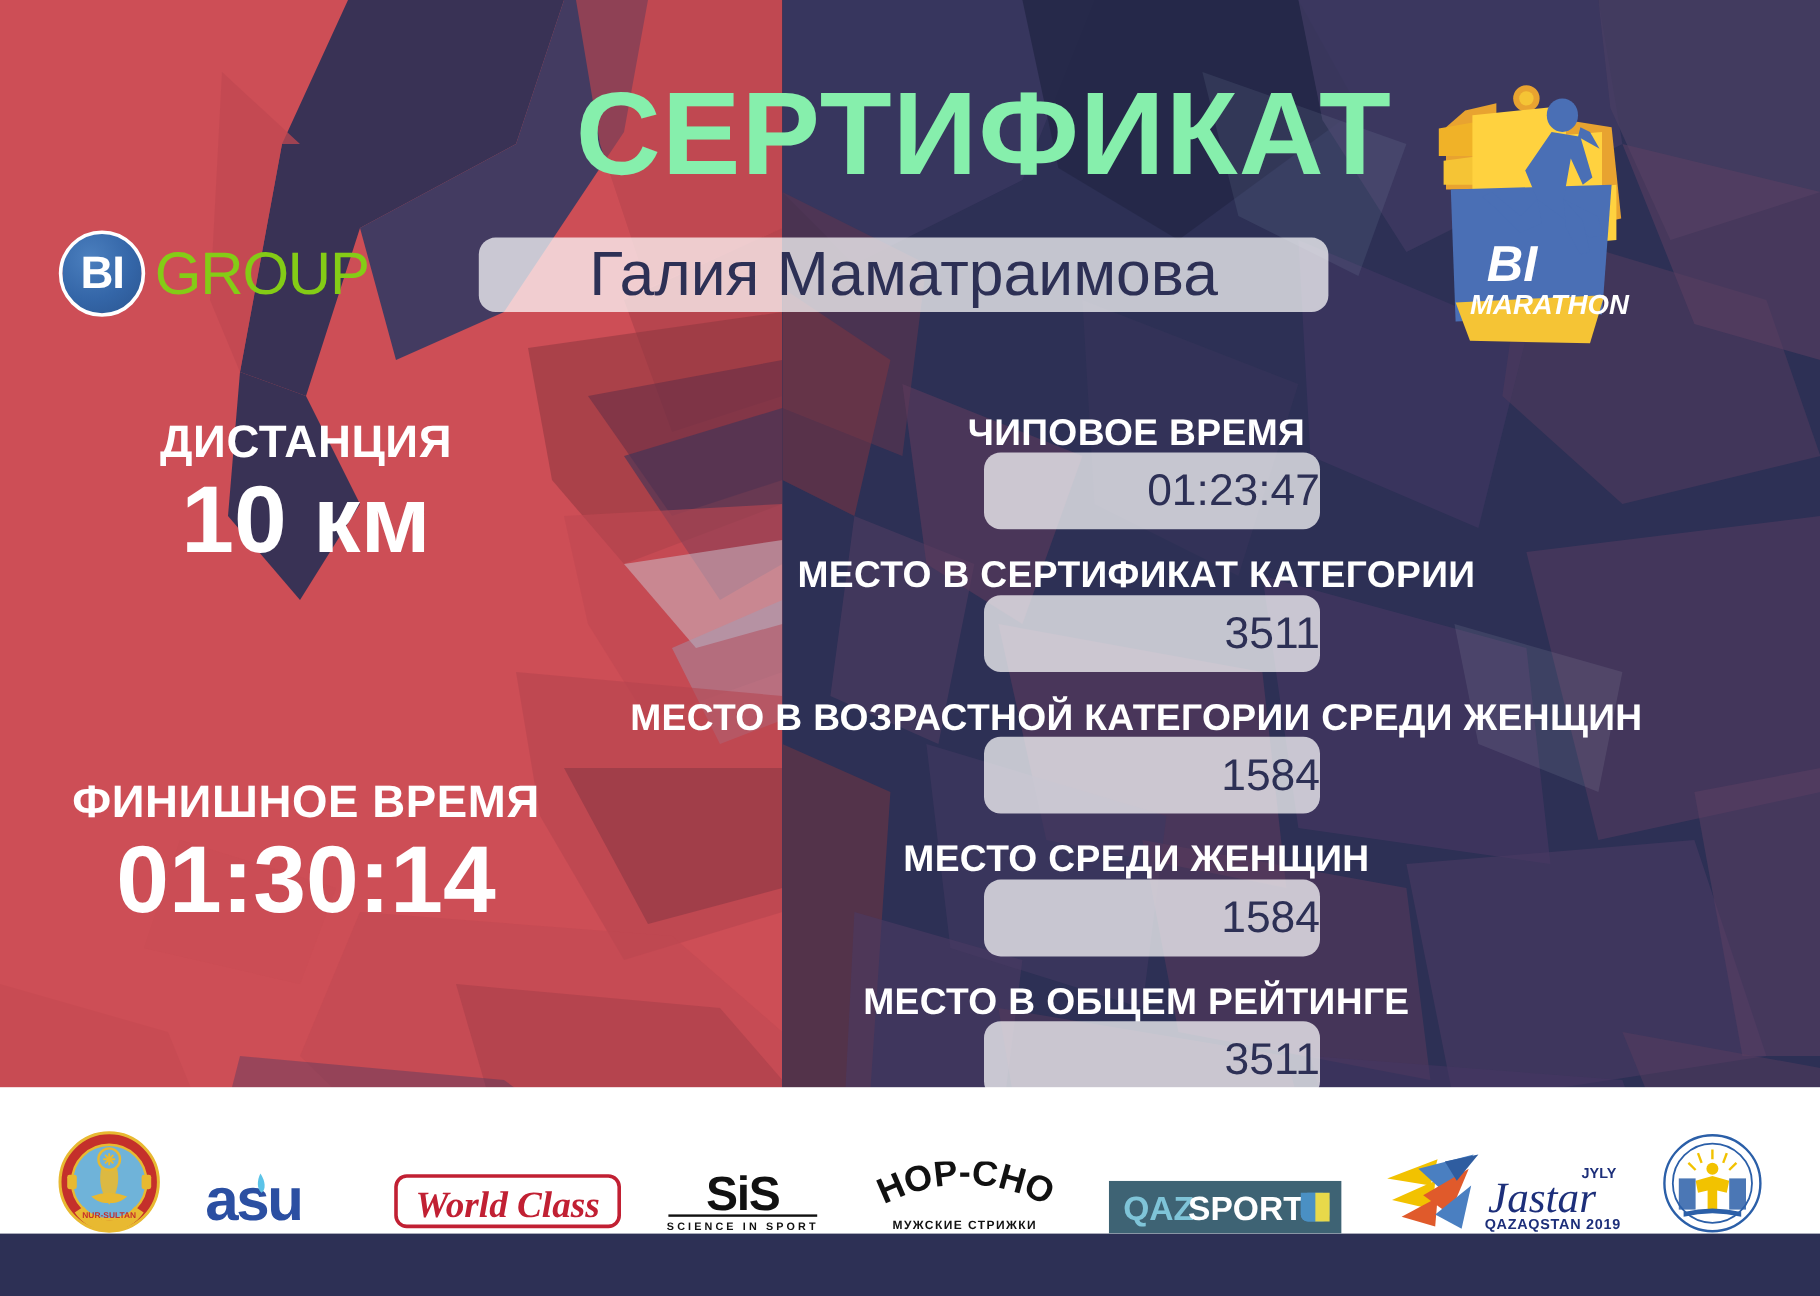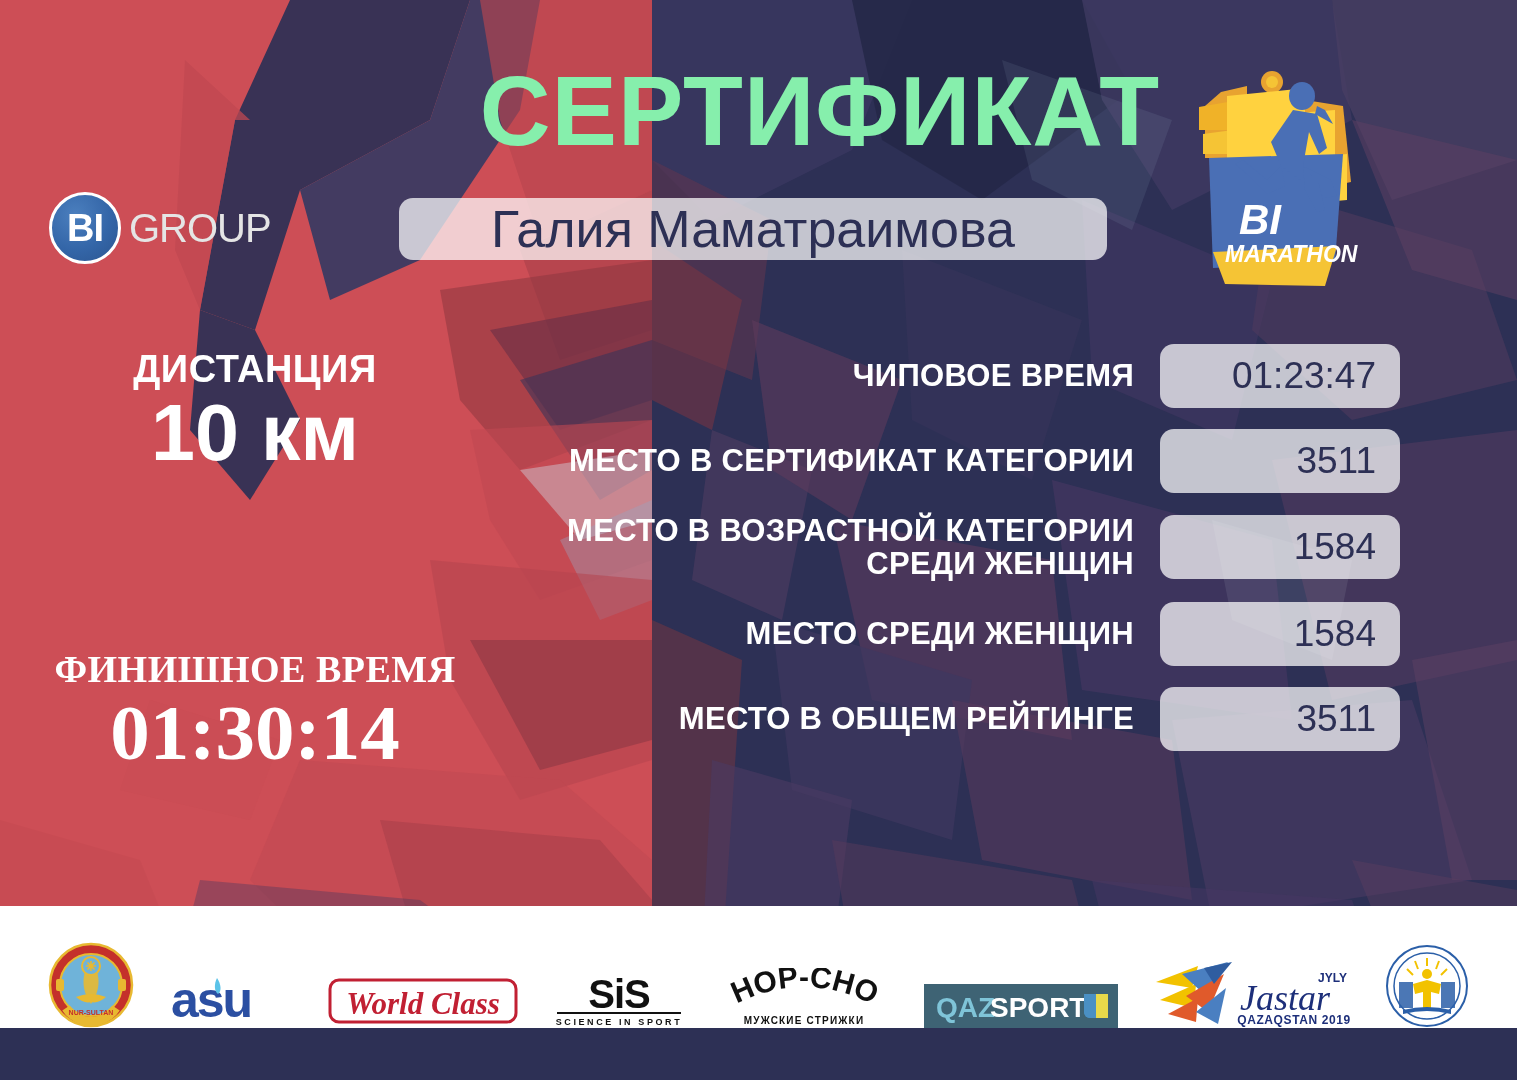--- a/index.html
+++ b/index.html
@@ -24,39 +24,39 @@
              display:flex;align-items:center;justify-content:center;}
   .name-pill span{color:#2d3055;font-size:52px;line-height:1;}
 
   
   .bigroup{position:absolute;left:49px;top:192px;display:flex;align-items:center;gap:8px;}
   .bi-circle{width:72px;height:72px;border-radius:50%;
              background:radial-gradient(circle at 35% 30%,#4b7fbe 0%,#3466a8 55%,#2b5590 100%);
              border:3px solid #ffffff;box-sizing:border-box;
              display:flex;align-items:center;justify-content:center;}
   .bi-circle b{color:#fff;font-size:38px;font-weight:bold;letter-spacing:-1px;line-height:1;}
-  .bigroup .gw{color:#e5e5e5;font-size:40px;letter-spacing:-1px;line-height:1;}
+  .bigroup .gw{color:#84cc16;font-size:50px;letter-spacing:-1px;line-height:1;}
 
   
   .marathon{position:absolute;left:1185px;top:62px;width:205px;height:232px;}
 
   
   .left-block{position:absolute;text-align:center;color:#fff;width:440px;left:35px;}
   .lb-label{font-size:38px;font-weight:bold;line-height:1.05;letter-spacing:.5px;}
   .lb-value{font-size:79px;font-weight:bold;line-height:1.05;margin-top:2px;}
   #dist{top:350px;}
-  #fin{top:650px;font-family:Liberation Serif, serif;}
+  #fin{top:650px;}
 
   
   .rows{position:absolute;left:520px;top:344px;width:880px;}
-  .row{display:flex;align-items:center;justify-content:flex-end;margin-bottom:21px;}
+  .row{display:flex;align-items:center;justify-content:flex-end;margin-bottom:21px;flex-direction:column;}
   .row-label{color:#fff;font-size:31px;font-weight:bold;text-align:right;line-height:1.08;
              letter-spacing:.3px;padding-right:26px;flex:1;}
-  .row-value{width:240px;height:64px;background:rgba(255,255,255,.72);border-radius:14px;
-             display:flex;align-items:center;justify-content:flex-end;padding-right:24px;
+  .row-value{width:280px;height:64px;background:rgba(255,255,255,.72);border-radius:14px;
+             display:flex;align-items:center;justify-content:flex-end;
              box-sizing:border-box;color:#2d3055;font-size:37px;flex:none;}
 </style>
 </head>
 <body>
 
 <div class="cert">
 
   <div class="bg">
     <div class="bg-left">
       <svg width="652" height="958" viewBox="0 0 652 958">

